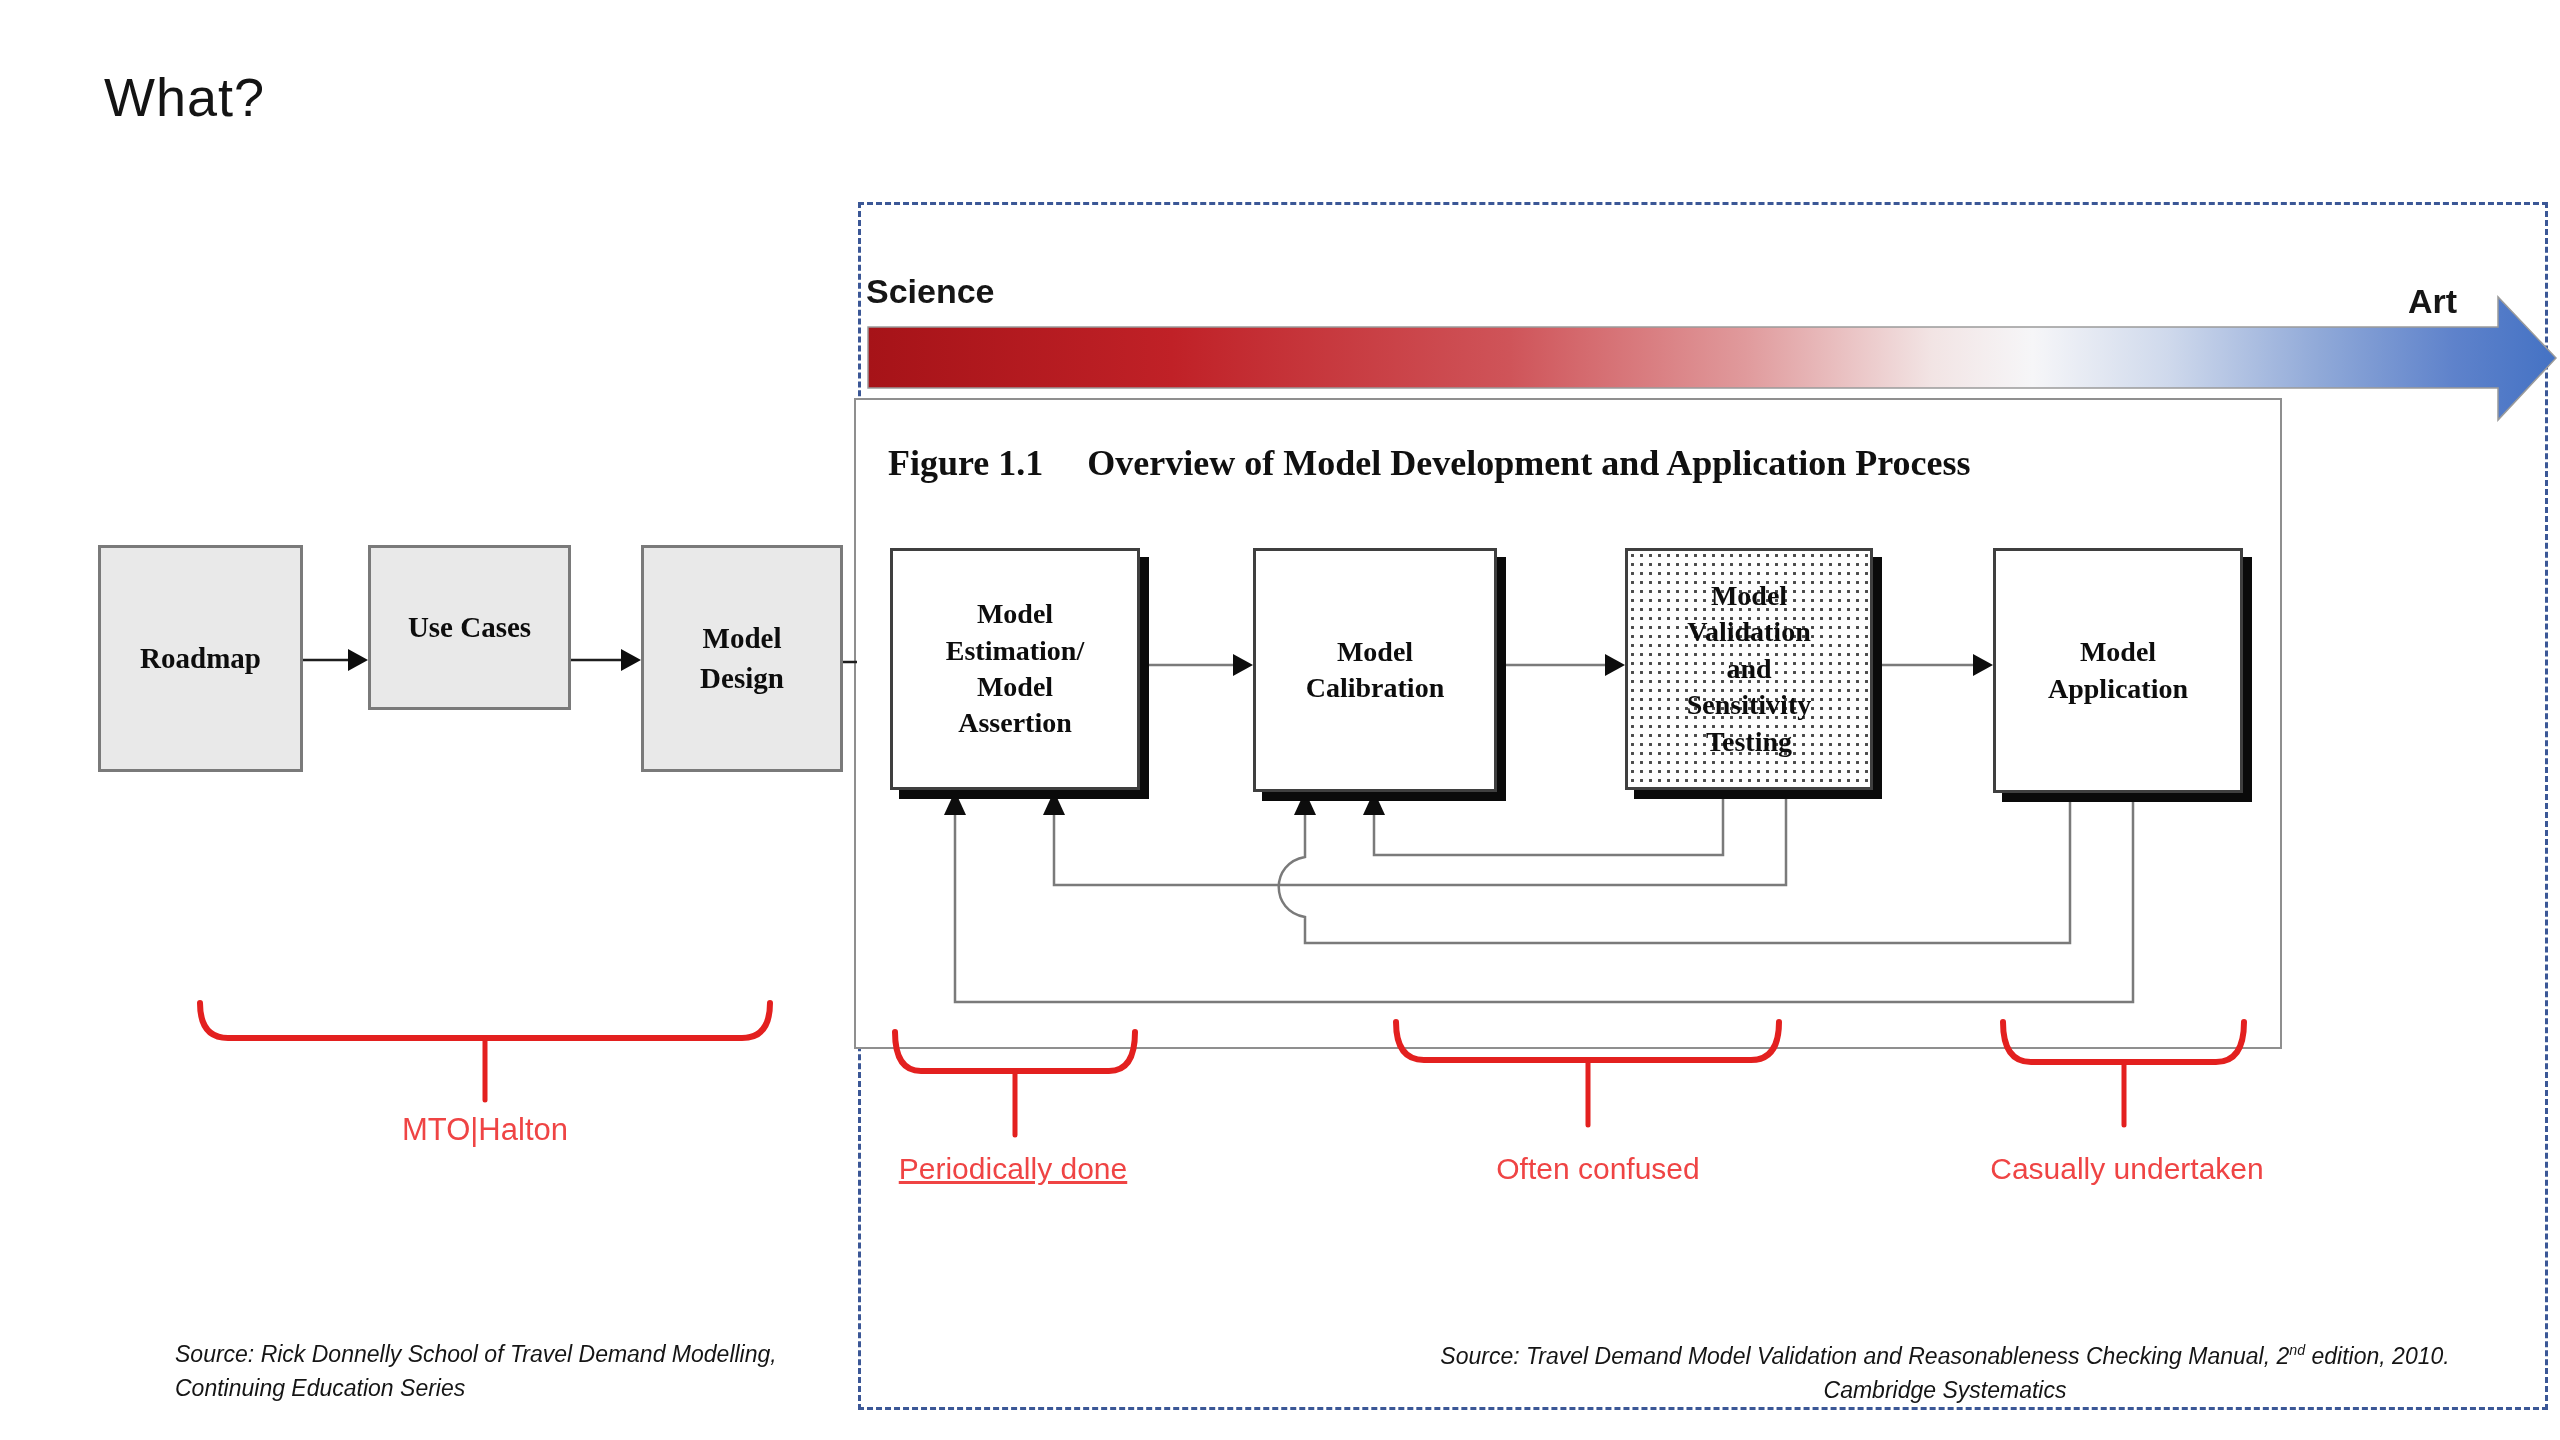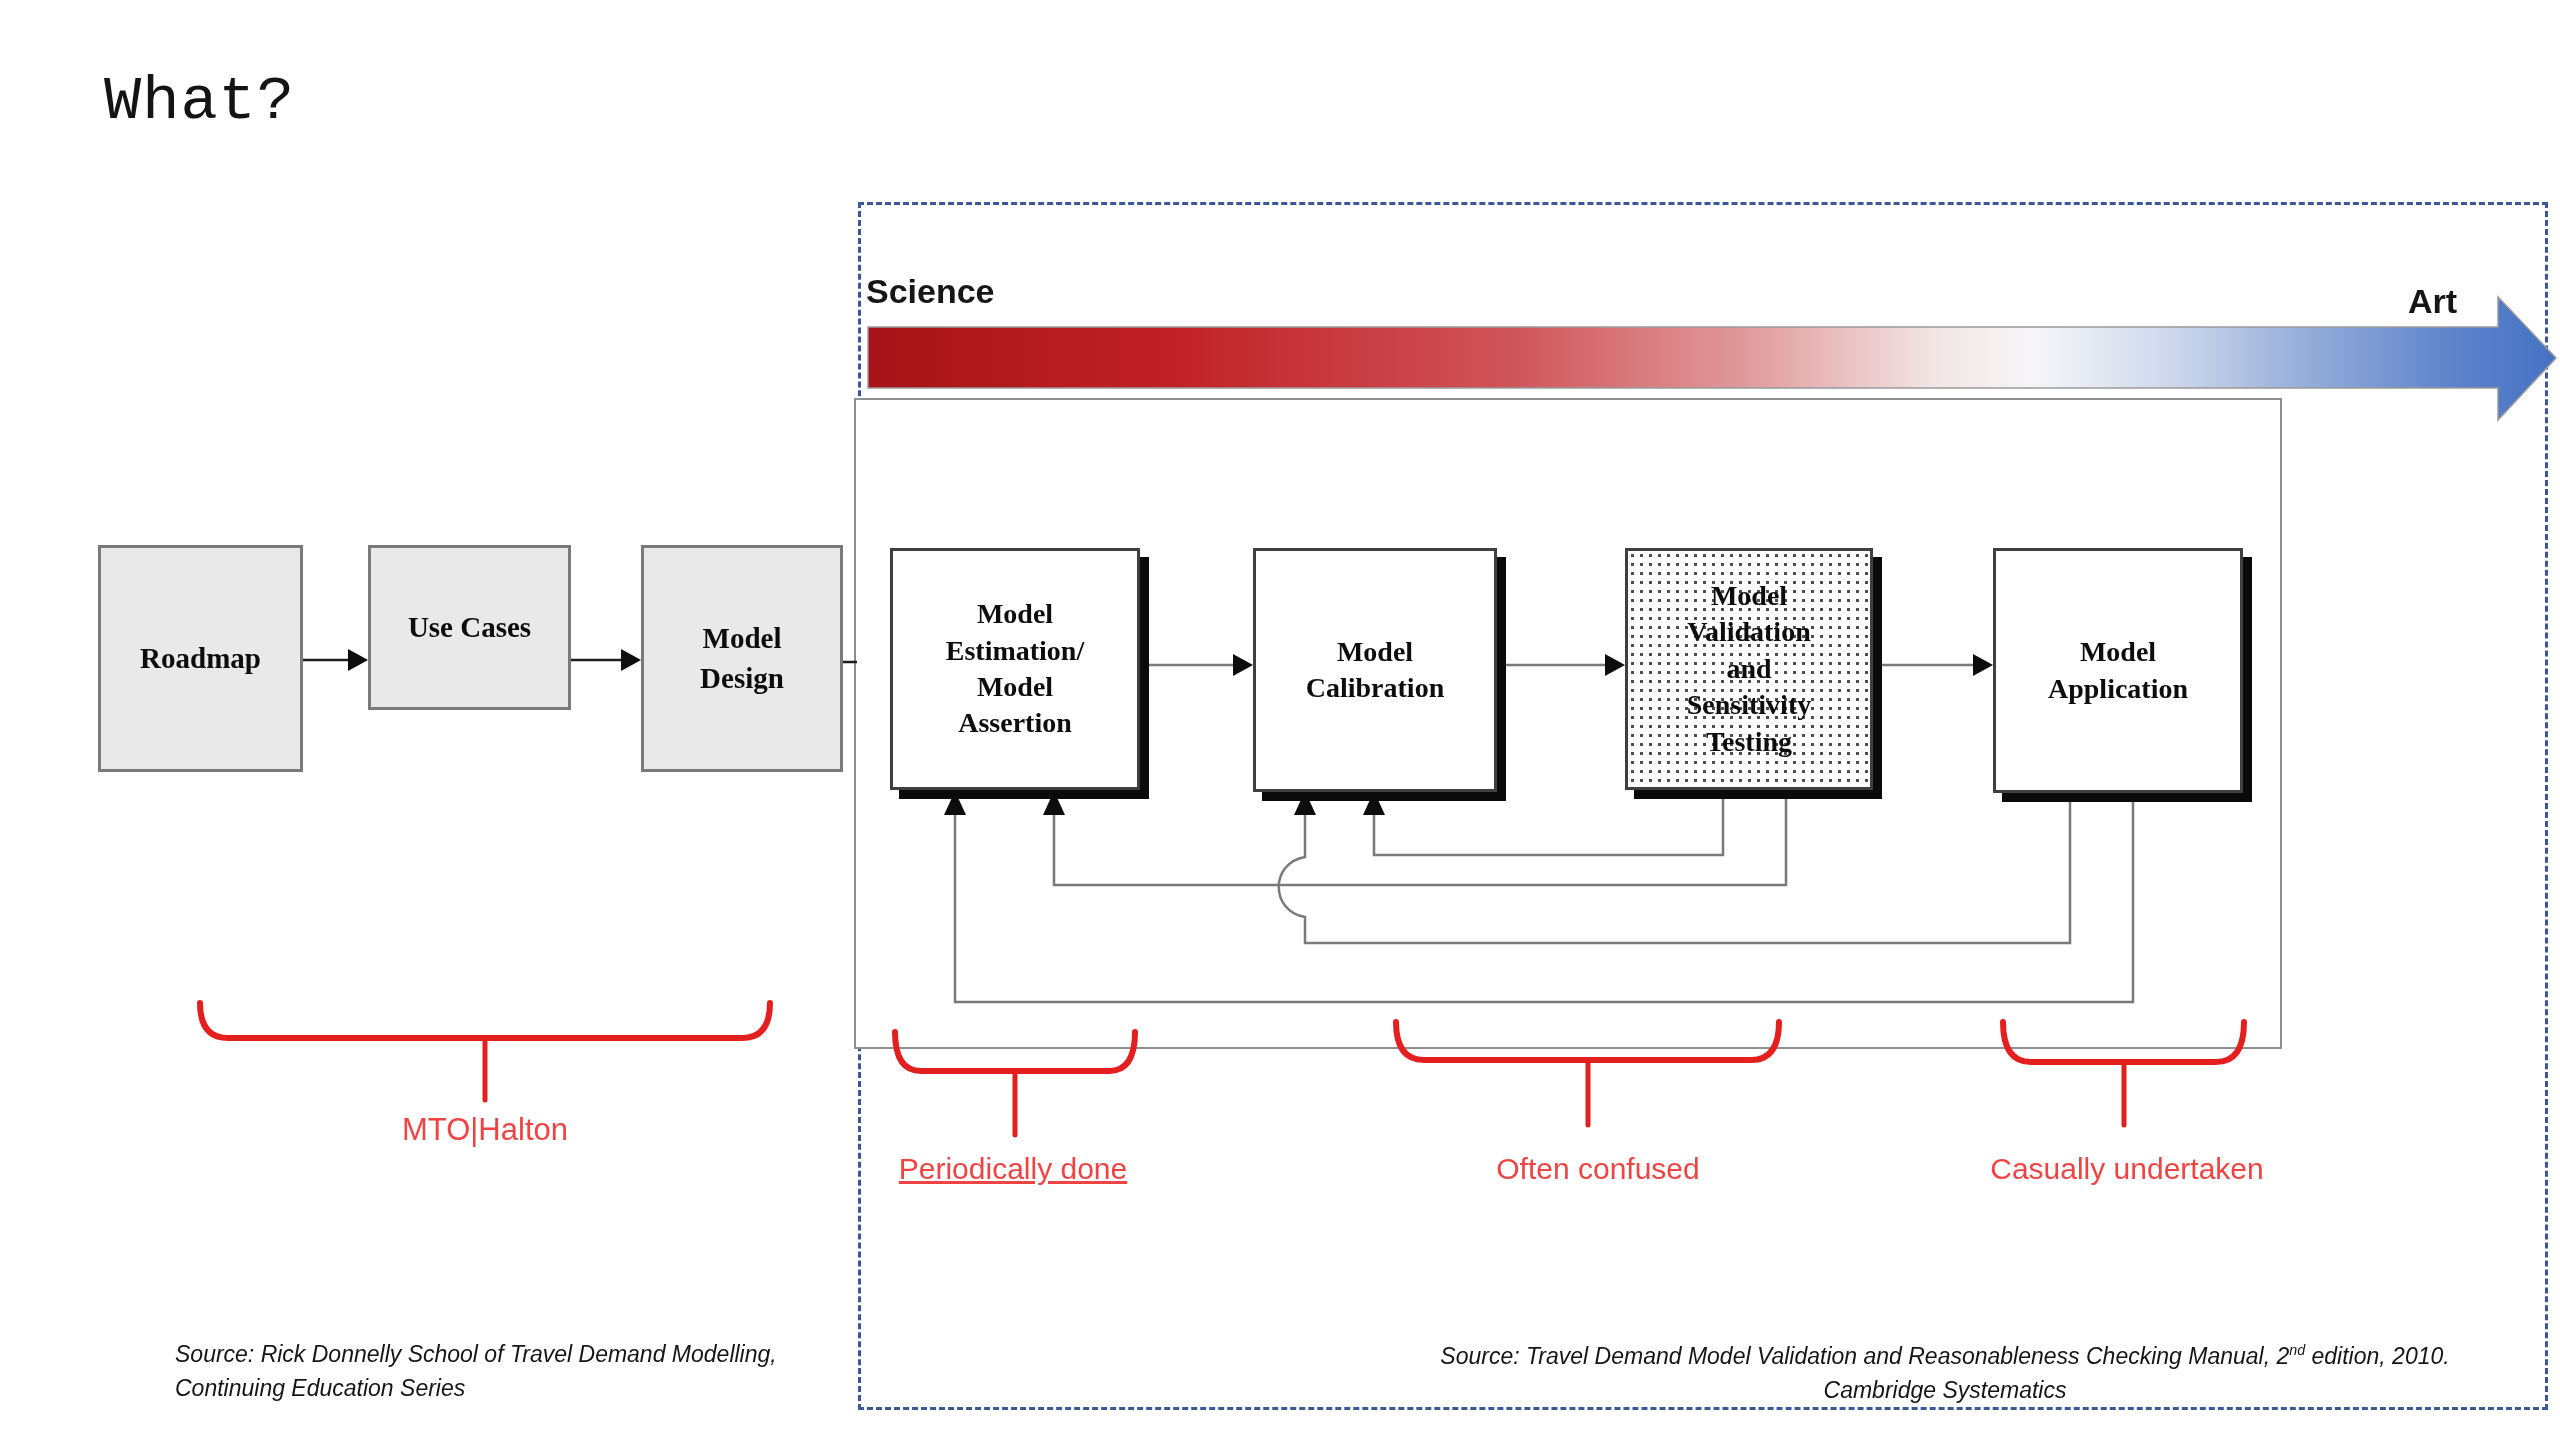--- a/index.html
+++ b/index.html
@@ -10,21 +10,21 @@
     --panel-border-gray:#8f8f8f;
     --line-gray:#7a7a7a;
   }
   html,body{margin:0;padding:0;background:#ffffff;}
   .slide{
     position:relative;width:2560px;height:1440px;background:#ffffff;overflow:hidden;
     font-family:"Liberation Sans", sans-serif;color:#1a1a1a;
   }
   .abs{position:absolute;}
   .page-title{
-    font-family:Liberation Mono, monospace;font-size:62px;font-weight:400;color:#141414;
+    font-family:Liberation Sans, sans-serif;font-size:54px;font-weight:400;color:#141414;
     letter-spacing:1px;
   }
   .dashed-box{
     border:3px dashed var(--dashed-border-blue,#3b5796);
     box-sizing:border-box;background:transparent;
   }
   .panel{
     border:2px solid var(--panel-border-gray,#8f8f8f);
     background:#ffffff;box-sizing:border-box;
   }
@@ -63,20 +63,24 @@
 <body>
 
 <div class="slide">
 
   <div class="abs page-title" style="left:104px;top:66px;">What?</div>
 
   <div class="abs dashed-box" style="left:858px;top:202px;width:1690px;height:1208px;"></div>
 
   <div class="abs panel" style="left:854px;top:398px;width:1428px;height:651px;"></div>
 
+  <div class="abs fig-caption" style="left:888px;top:442px;">
+    <span>Figure 1.1</span>
+    <span>Overview of Model Development and Application Process</span>
+  </div>
 
   <svg class="overlay" width="2560" height="1440" viewBox="0 0 2560 1440">
     <defs>
       <linearGradient id="sciart" gradientUnits="userSpaceOnUse" x1="868" y1="0" x2="2556" y2="0">
         <stop offset="0" stop-color="#a61318"></stop>
         <stop offset="0.18" stop-color="#c02127"></stop>
         <stop offset="0.38" stop-color="#cf5459"></stop>
         <stop offset="0.52" stop-color="#e09a9c"></stop>
         <stop offset="0.63" stop-color="#f2e4e4"></stop>
         <stop offset="0.69" stop-color="#f6f6f8"></stop>

